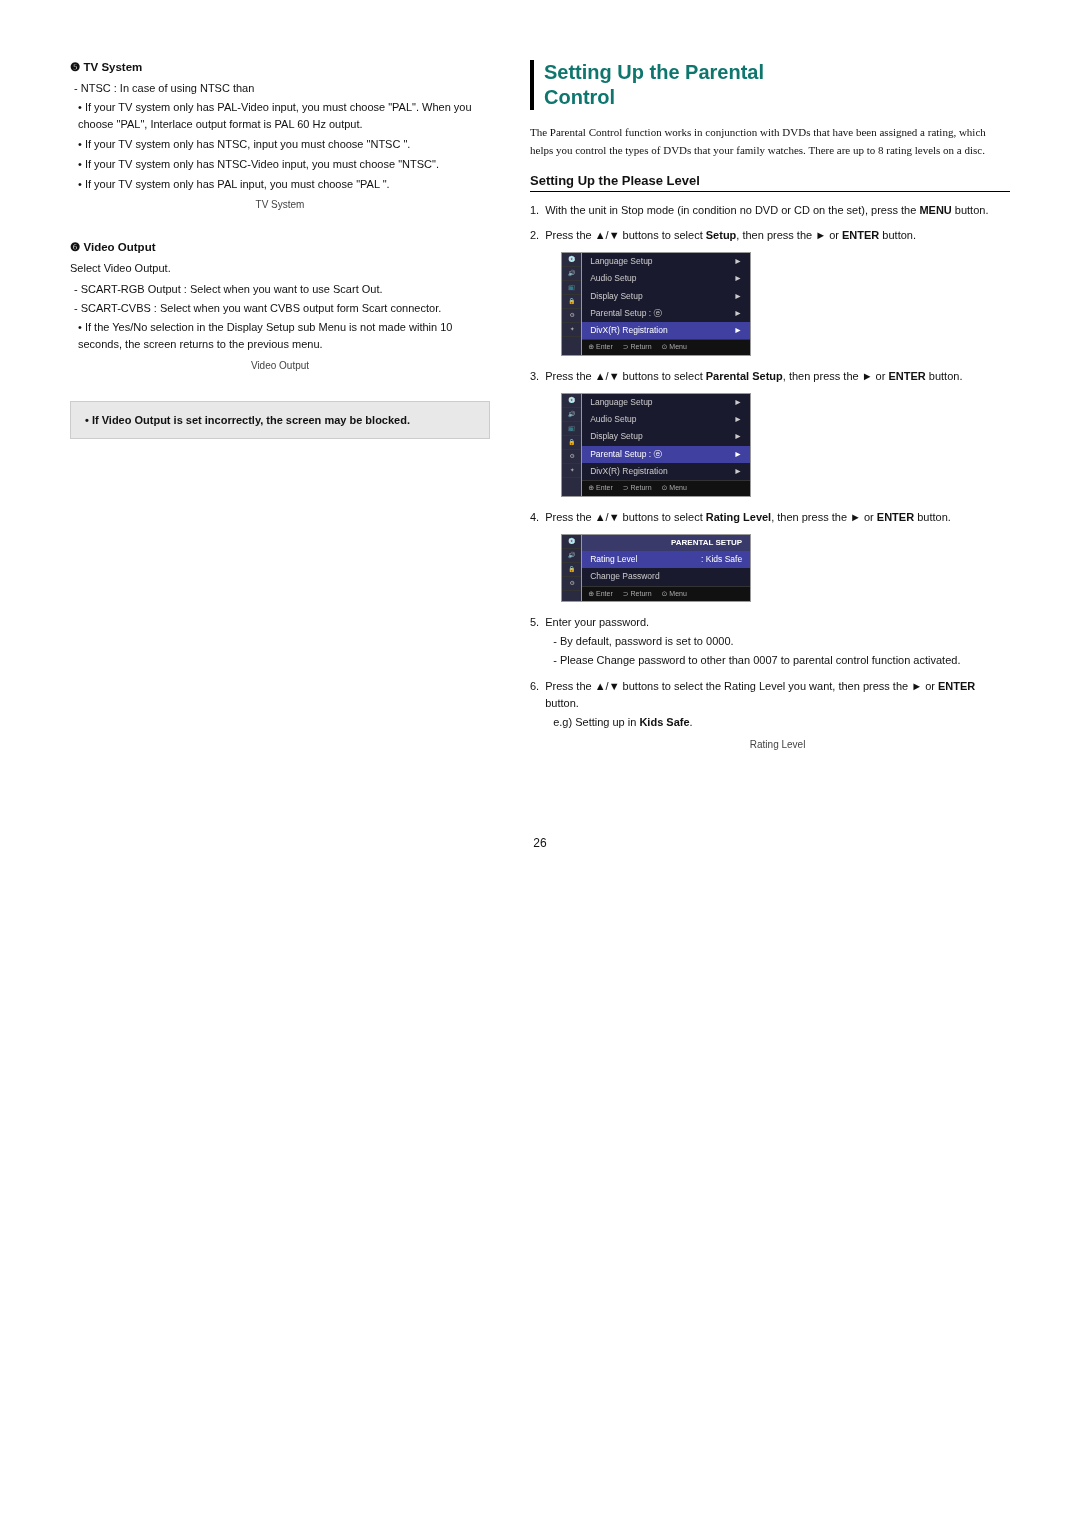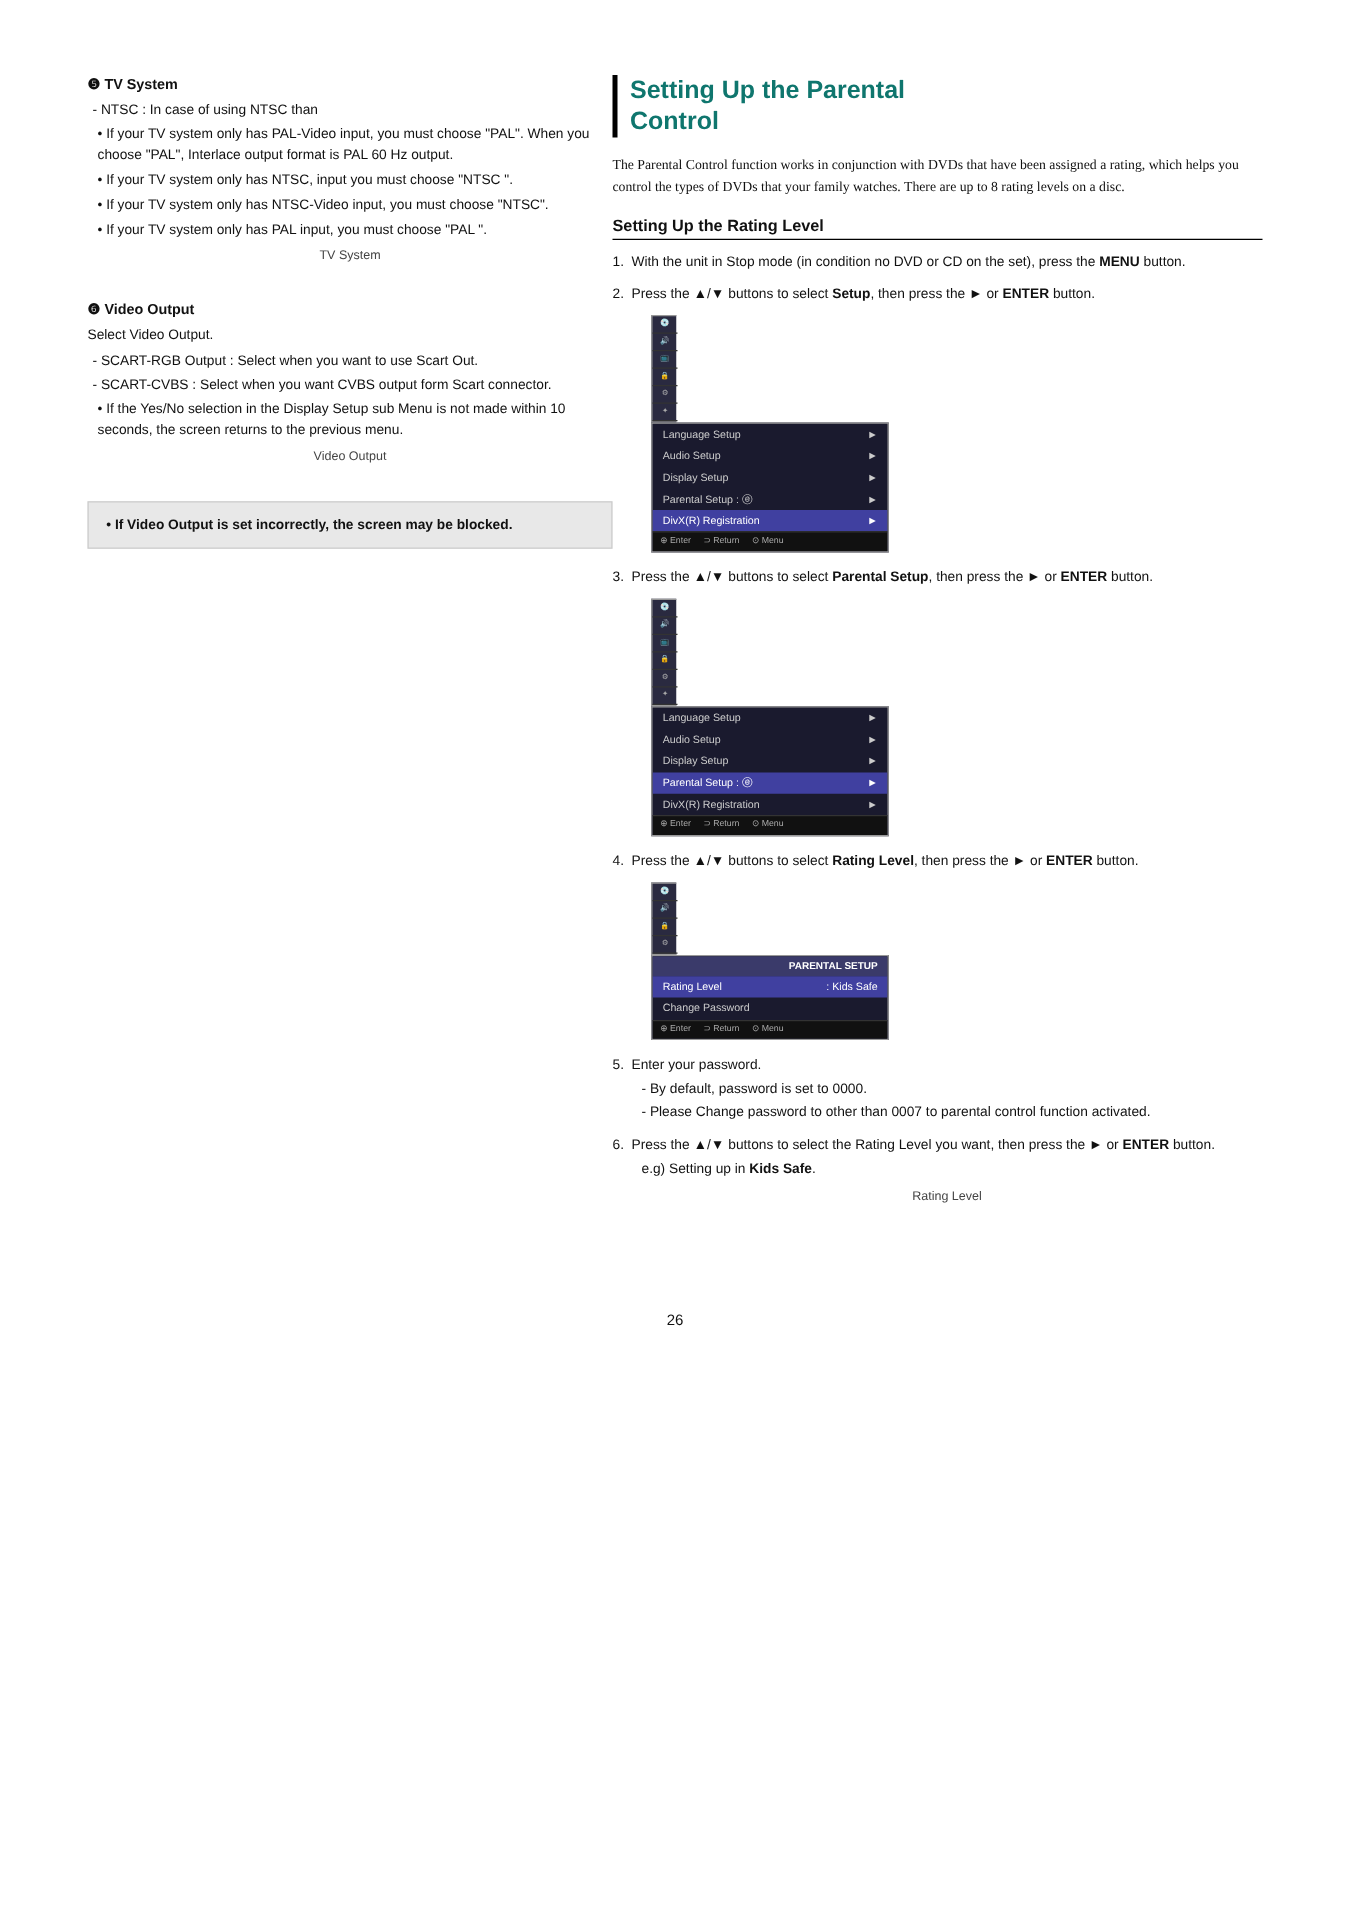--- a/index.html
+++ b/index.html
@@ -8,20 +8,21 @@
       font-family: Arial, Helvetica, sans-serif;
       font-size: 11px;
       color: #111;
       width: 1080px;
       min-height: 1528px;
       padding: 60px 70px;
     }
 
     .page-layout {
       display: flex;
+      gap: 40px;
       width: 100%;
     }
 
     .left-column {
       width: 420px;
       flex-shrink: 0;
     }
 
     .right-column {
       flex: 1;
@@ -132,21 +133,20 @@
     .step-content .dash-sub {
       padding-left: 8px;
       margin-top: 2px;
     }
 
     .menu-with-icons {
       position: relative;
       display: flex;
       margin: 8px 0 4px 16px;
       width: 190px;
-      flex-direction: column;
     }
 
     .side-icons-col {
       display: flex;
       flex-direction: column;
       background: #2a2a40;
       width: 20px;
       border: 1px solid #999;
       border-right: none;
     }
@@ -242,21 +242,21 @@
 
     <div class="page-heading">
       <h1>
         <span>Setting Up the Parental</span><br>
         <span>Control</span>
       </h1>
     </div>
 
     <p class="intro-text">The Parental Control function works in conjunction with DVDs that have been assigned a rating, which helps you control the types of DVDs that your family watches. There are up to 8 rating levels on a disc.</p>
 
-    <div class="subsection-title">Setting Up the Rating Level</div>
+    <div class="subsection-title">Setting Up the Please Level</div>
 
     <ol class="numbered-list">
 
       <li>
         <span class="num">1.</span>
         <div class="step-content">
           <span>With the unit in Stop mode (in condition no DVD or CD on the set), press the <strong>MENU</strong> button.</span>
         </div>
       </li>
 

